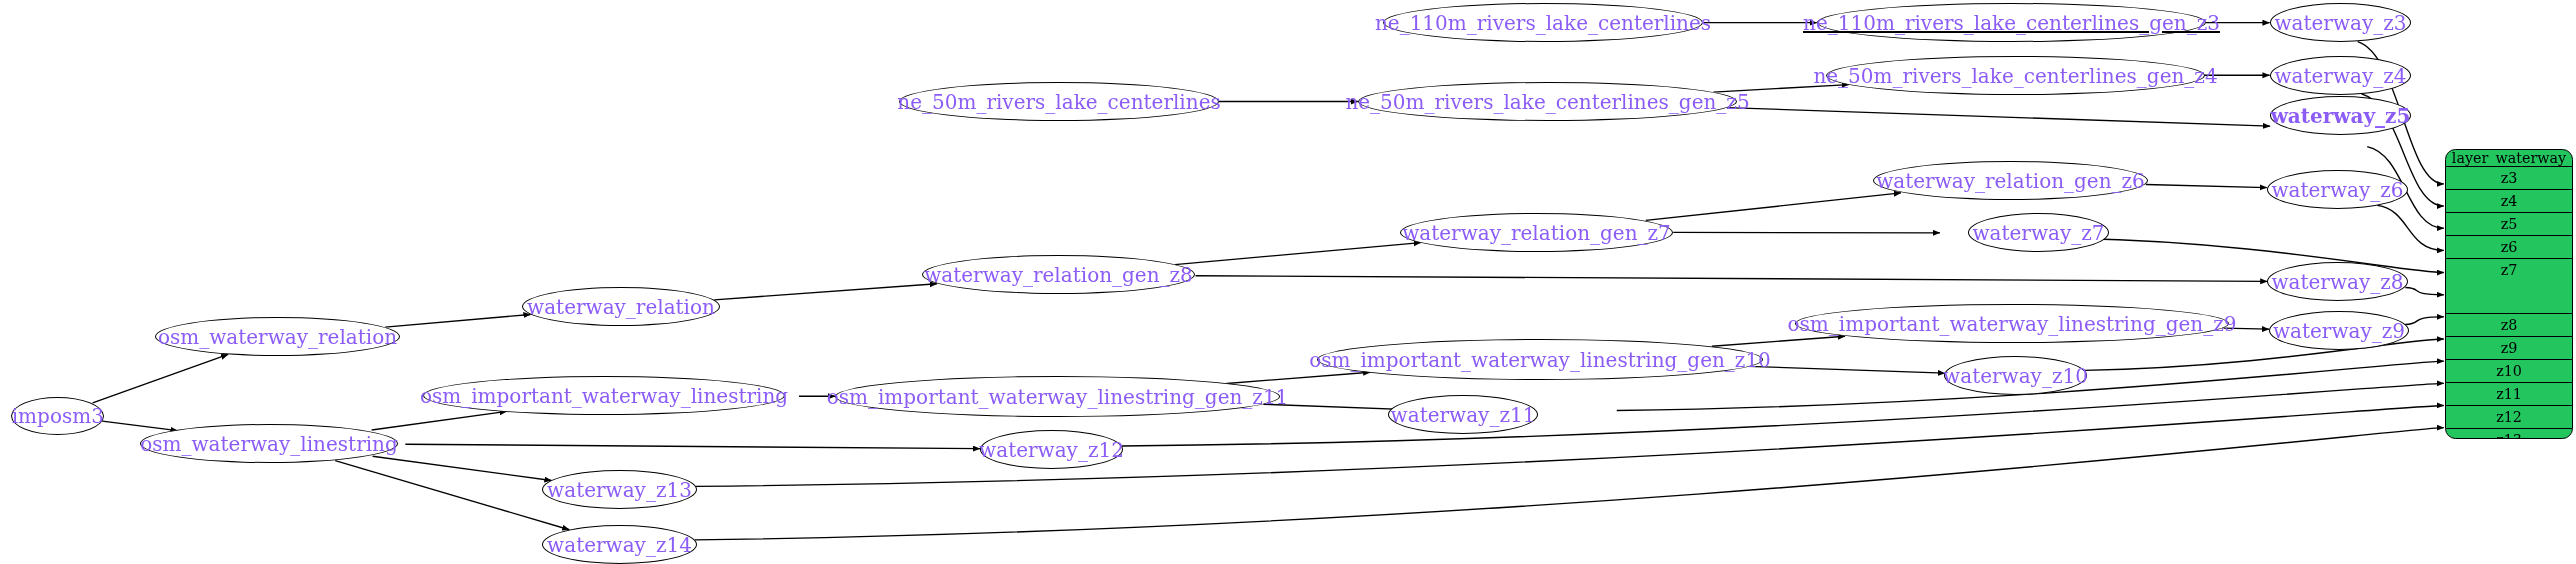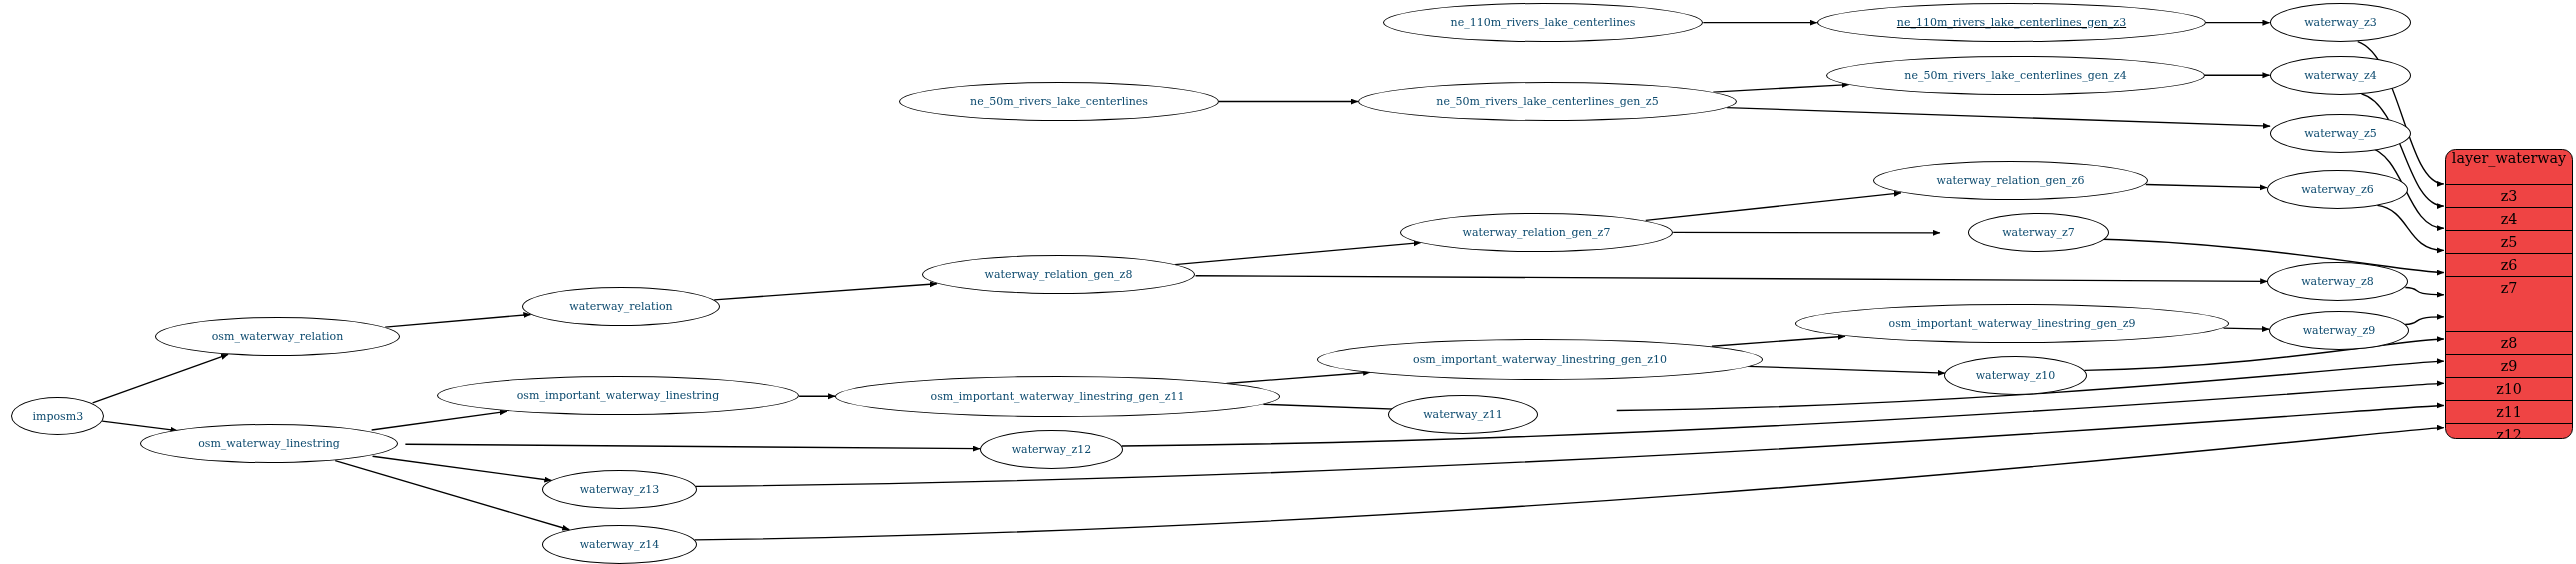--- a/index.html
+++ b/index.html
@@ -1,21 +1,21 @@
 <!DOCTYPE html>
 <html style="font-size:12px"><head>
 <meta charset="utf-8">
 <style>
   html,body{margin:0;padding:0;background:#ffffff;}
   #canvas{position:relative;width:2576px;height:565px;background:#ffffff;overflow:hidden;
           font-family:"DejaVu Serif", "Liberation Serif", serif;}
   #edges-svg{position:absolute;left:0;top:0;width:2576px;height:565px;}
   .node{position:absolute;border:1.2px solid #000;border-radius:50%;background:#fff;
         display:flex;align-items:center;justify-content:center;box-sizing:border-box;}
-  .node span{font-size:11px;color:#0c4a6e;white-space:nowrap;}
+  .node span{font-size:20px;color:#8b5cf6;white-space:nowrap;}
   #db-table{position:absolute;box-sizing:border-box;border:1.2px solid #000;border-radius:10.5px;
             overflow:hidden;display:flex;flex-direction:column;}
   #db-table .hdr{display:flex;align-items:center;justify-content:center;font-size:14.3px;color:#000;}
   #db-table .row{display:flex;align-items:center;justify-content:center;font-size:14.3px;color:#000;
                  border-top:1.1px solid #000;}
 </style>
 </head>
 <body>
 
 <div id="canvas">
@@ -81,21 +81,21 @@
       </div>
       <div class="node" style="left: 922px; top: 255px; width: 273px; height: 39px; background: rgb(255, 255, 255);">
         <span>waterway_relation_gen_z8</span>
       </div>
       <div class="node" style="left: 1400px; top: 213px; width: 273px; height: 39px; background: rgb(255, 255, 255);">
         <span>waterway_relation_gen_z7</span>
       </div>
       <div class="node" style="left: 1873px; top: 161px; width: 275px; height: 39px; background: rgb(255, 255, 255);">
         <span>waterway_relation_gen_z6</span>
       </div>
-      <div class="node" style="left: 437px; top: 376px; width: 362px; height: 39px; background: rgb(255, 255, 255);">
+      <div class="node" style="left: 423px; top: 376px; width: 362px; height: 39px; background: rgb(255, 255, 255);">
         <span>osm_important_waterway_linestring</span>
       </div>
       <div class="node" style="left: 835px; top: 376px; width: 445px; height: 41px; background: rgb(255, 255, 255);">
         <span>osm_important_waterway_linestring_gen_z11</span>
       </div>
       <div class="node" style="left: 1317px; top: 339px; width: 446px; height: 41px; background: rgb(255, 255, 255);">
         <span>osm_important_waterway_linestring_gen_z10</span>
       </div>
       <div class="node" style="left: 1795px; top: 304px; width: 434px; height: 39px; background: rgb(255, 255, 255);">
         <span>osm_important_waterway_linestring_gen_z9</span>
@@ -114,21 +114,21 @@
       </div>
       <div class="node" style="left: 1826px; top: 56px; width: 379px; height: 39px; background: rgb(255, 255, 255);">
         <span>ne_50m_rivers_lake_centerlines_gen_z4</span>
       </div>
       <div class="node" style="left: 2270px; top: 3px; width: 141px; height: 39px; background: rgb(255, 255, 255);">
         <span>waterway_z3</span>
       </div>
       <div class="node" style="left: 2270px; top: 56px; width: 141px; height: 39px; background: rgb(255, 255, 255);">
         <span>waterway_z4</span>
       </div>
-      <div class="node" style="left: 2270px; top: 114px; width: 141px; height: 39px; background: rgb(255, 255, 255);">
+      <div class="node" style="left: 2270px; top: 96px; width: 141px; height: 39px; background: rgb(255, 255, 255); font-weight: bold;">
         <span>waterway_z5</span>
       </div>
       <div class="node" style="left: 2267px; top: 170px; width: 141px; height: 39px; background: rgb(255, 255, 255);">
         <span>waterway_z6</span>
       </div>
       <div class="node" style="left: 1968px; top: 213px; width: 141px; height: 39px; background: rgb(255, 255, 255);">
         <span>waterway_z7</span>
       </div>
       <div class="node" style="left: 2267px; top: 262px; width: 141px; height: 39px; background: rgb(255, 255, 255);">
         <span>waterway_z8</span>
@@ -146,24 +146,24 @@
         <span>waterway_z12</span>
       </div>
       <div class="node" style="left: 542px; top: 470px; width: 155px; height: 39px; background: rgb(255, 255, 255);">
         <span>waterway_z13</span>
       </div>
       <div class="node" style="left: 542px; top: 525px; width: 155px; height: 39px; background: rgb(255, 255, 255);">
         <span>waterway_z14</span>
       </div>
     </div>
 
-  <div id="db-table" style="left: 2445px; top: 149px; width: 128px; height: 290px; background: #ef4444;">
+  <div id="db-table" style="left: 2445px; top: 149px; width: 128px; height: 290px; background: #22c55e;">
     <div class="hdr" style="height: 24px;">layer_waterway</div>
     <div id="db-rows">
-        <div class="row" style="height: 22px; margin-top: 18px;">z3</div>
+        <div class="row" style="height: 22px;">z3</div>
         <div class="row" style="height: 22px;">z4</div>
         <div class="row" style="height: 22px;">z5</div>
         <div class="row" style="height: 22px;">z6</div>
         <div class="row" style="height: 22px;">z7</div>
         <div class="row" style="height: 22px; margin-top: 32px;">z8</div>
         <div class="row" style="height: 22px;">z9</div>
         <div class="row" style="height: 22px;">z10</div>
         <div class="row" style="height: 22px;">z11</div>
         <div class="row" style="height: 22px;">z12</div>
         <div class="row" style="height: 22px;">z13</div>

